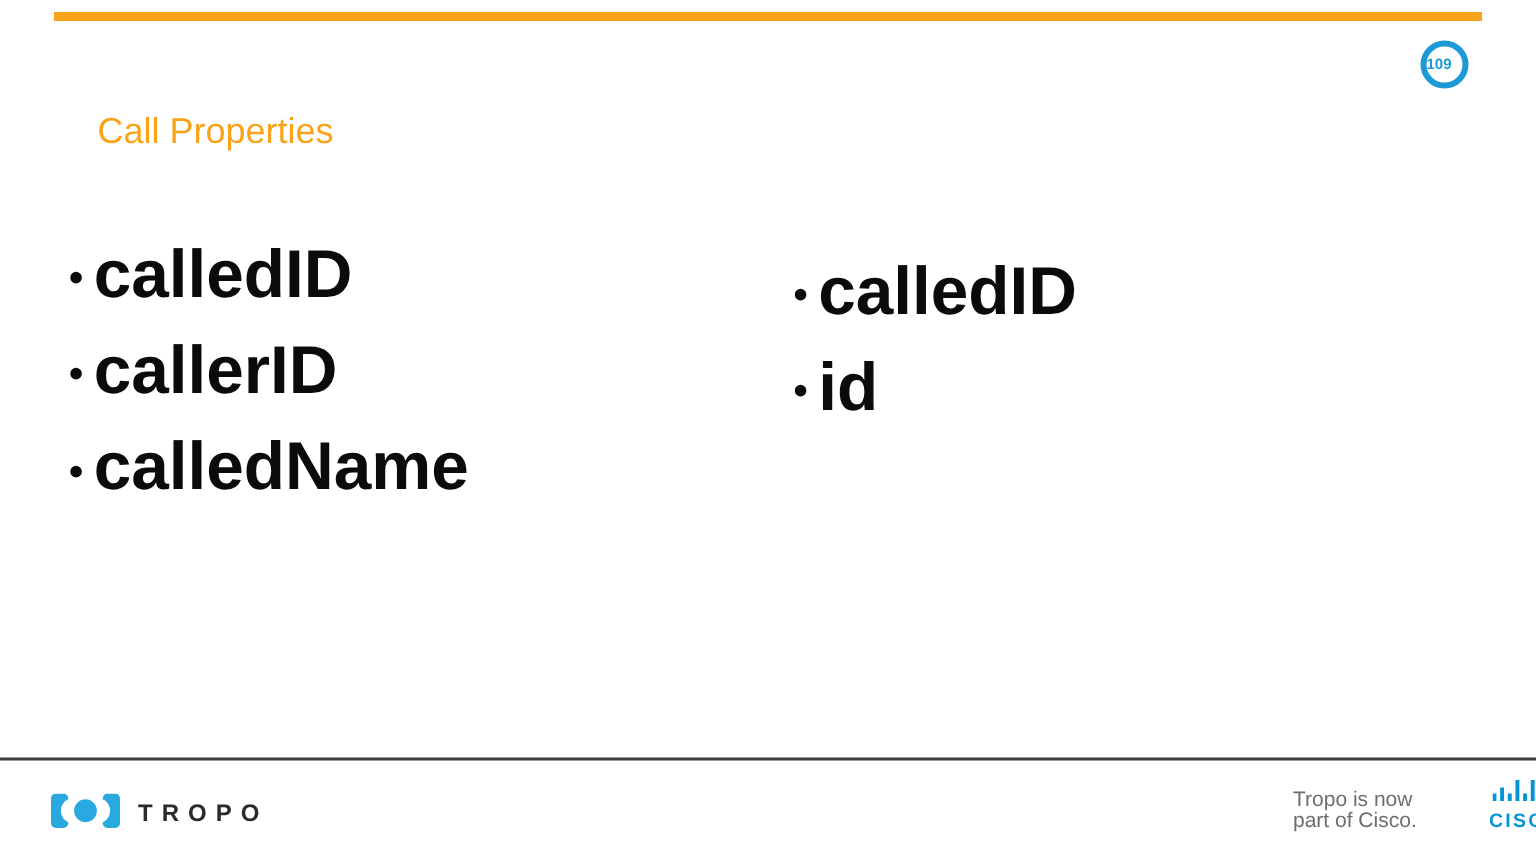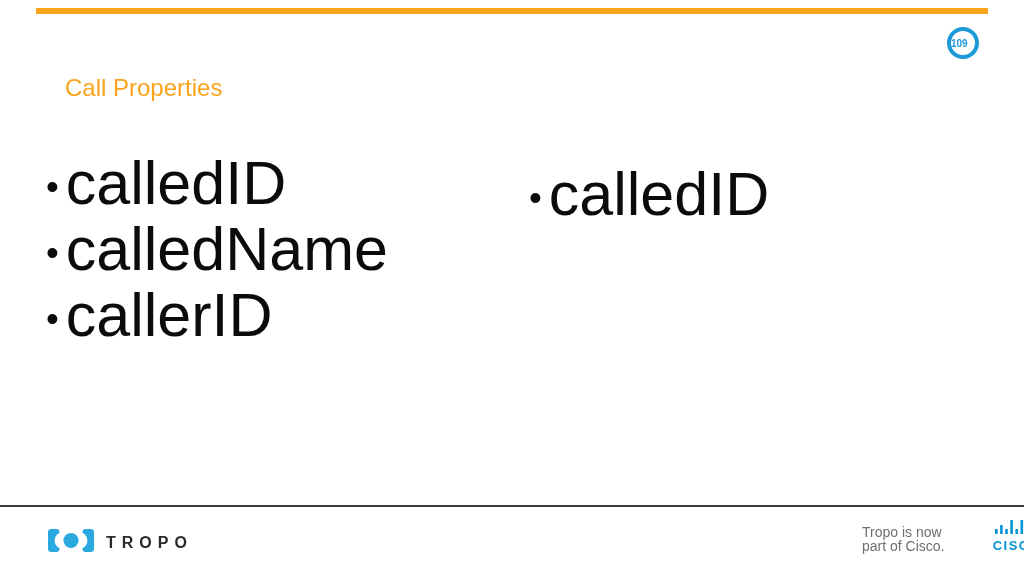--- a/index.html
+++ b/index.html
@@ -19,33 +19,33 @@
     display:flex;align-items:center;
     background:#ffffff;letter-spacing:0;
   }
   .slide-title{
     position:absolute;left:41px;top:69px;
     font-size:24px;line-height:38px;color:#F9A31B;
     white-space:nowrap;
     margin-left:24px;
   }
   .bullet-list{
-    position:absolute;color:#0b0b0b;font-size:61px;line-height:62px;
+    position:absolute;color:#0b0b0b;font-size:45px;line-height:62px;font-weight:bold;
   }
   .bullet-list.left{left:46px;top:152px;}
   .bullet-list.right{left:529px;top:163px;}
   .bullet-item{white-space:nowrap;}
   .dot{
     font-size:0.6em;vertical-align:0.14em;margin-right:7px;
   }
   .footer-line{
     position:absolute;left:0;top:505px;width:1024px;height:2px;
     background:#3c3c3c;
   }
-  .tropo-logo{position:absolute;left:48px;top:529px;display:flex;align-items:center;}
+  .tropo-logo{position:absolute;left:34px;top:529px;display:flex;align-items:center;}
   .tropo-word{
     margin-left:12px;font-size:16px;font-weight:bold;color:#2b2b2b;
     letter-spacing:6px;line-height:16px;
   }
   .cisco-note{
     position:absolute;left:862px;top:526px;
     color:#6e6e6e;font-size:14px;line-height:13.5px;
   }
   .cisco-logo{
     position:absolute;left:988px;top:520px;width:58px;
@@ -62,25 +62,26 @@
 <div class="top-bar"></div>
 
 <div class="slide-number">
   <span>109</span>
 </div>
 
 <div class="slide-title">Call Properties</div>
 
 <div class="bullet-list left" id="list-left">
     <div class="bullet-item"><span class="dot">•</span><span>calledID</span></div>
+    <div class="bullet-item"><span class="dot">•</span><span>callerID</span></div>
     <div class="bullet-item"><span class="dot">•</span><span>calledName</span></div>
-    <div class="bullet-item"><span class="dot">•</span><span>callerID</span></div>
   </div>
 <div class="bullet-list right" id="list-right">
     <div class="bullet-item"><span class="dot">•</span><span>calledID</span></div>
+    <div class="bullet-item"><span class="dot">•</span><span>id</span></div>
   </div>
 
 <div class="footer-line"></div>
 
 <div class="tropo-logo">
   <span>
     <svg width="46" height="23" viewBox="0 0 46 23">
       <rect x="0" y="0" width="11.5" height="23" rx="3.2" fill="#29A9E0"></rect>
       <circle cx="15" cy="11.5" r="8.4" fill="#ffffff"></circle>
       <rect x="34.5" y="0" width="11.5" height="23" rx="3.2" fill="#29A9E0"></rect>

